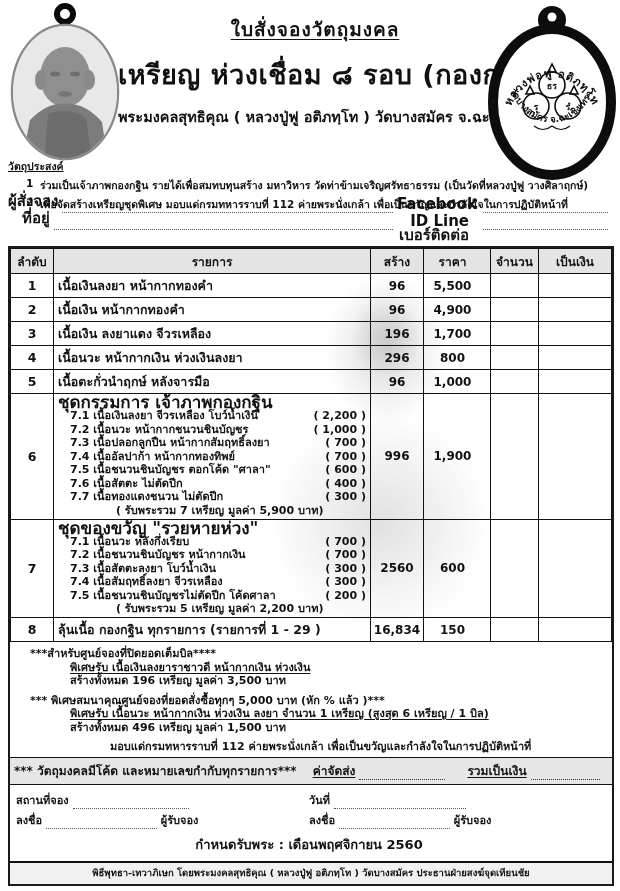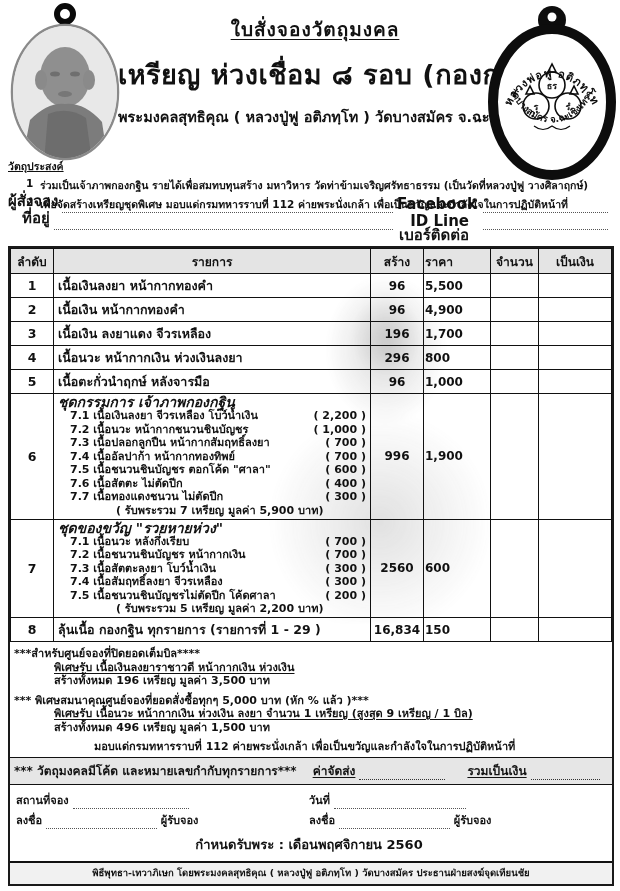--- a/index.html
+++ b/index.html
@@ -33,29 +33,29 @@
        radial-gradient(ellipse 150px 150px at 50% 72%, rgba(95,95,95,.34), rgba(95,95,95,0) 75%),
        radial-gradient(ellipse 50px 60px at 52% 20%, rgba(50,50,50,.25), rgba(50,50,50,0) 70%);
      filter:blur(1.5px);opacity:.55;}
   table.order{width:100%;border-collapse:collapse;position:relative;z-index:1;}
   table.order th{border:1px solid #111;background:rgba(226,226,226,.92);font-size:12px;font-weight:bold;height:22px;}
   table.order td{border:1px solid #111;vertical-align:middle;}
   .c-no{width:40px;text-align:center;font-size:12.5px;font-weight:bold;}
   .c-name{width:308px;padding:1px 4px;}
   .c-name.simple{font-size:12.5px;font-weight:bold;height:21px;}
   .c-made{width:50px;text-align:center;font-size:12px;font-weight:bold;}
-  .c-price{width:55px;text-align:left;padding-right:10px;font-size:12px;font-weight:bold;}
+  .c-price{width:55px;text-align:center;padding-right:10px;font-size:12px;font-weight:bold;}
   .c-qty{width:45px;}
   .c-amt{}
-  .grp-title{font-size:14px;font-weight:bold;line-height:14px;font-style:italic;}
+  .grp-title{font-size:17px;font-weight:bold;line-height:14px;}
   .grp-item{display:flex;justify-content:space-between;font-size:11px;font-weight:bold;line-height:13.5px;padding-left:12px;}
   .gi-paren{white-space:nowrap;}
   .grp-summary{font-size:11px;font-weight:bold;line-height:14px;padding-left:58px;}
   
-  .notes{position:relative;z-index:1;padding:5px 6px 3px 4px;font-size:11px;font-weight:bold;line-height:13.5px;}
+  .notes{position:relative;z-index:1;padding:5px 6px 3px 20px;font-size:11px;font-weight:bold;line-height:13.5px;}
   .n-ind{margin-left:40px;}
   .n-gap{height:6px;}
   .u{text-decoration:underline;text-underline-offset:2px;}
   
   .totalsrow{position:relative;z-index:1;display:flex;align-items:flex-end;background:#e6e6e6;
      border-top:1.5px solid #111;border-bottom:1.5px solid #111;padding:3px 8px 4px 4px;font-size:12px;font-weight:bold;}
   .totalsrow .dots{border-bottom:1.5px dotted #333;}
   .t-ship{margin-left:16px;}
   .t-shipdots{width:86px;flex:none;}
   .t-total{margin-left:18px;}
@@ -312,21 +312,21 @@
           </tr>
         </tbody>
     </table>
 
     <div class="notes">
       <div>***สำหรับศูนย์จองที่ปิดยอดเต็มบิล****</div>
       <div class="n-ind u">พิเศษรับ  เนื้อเงินลงยาราชาวดี  หน้ากากเงิน  ห่วงเงิน</div>
       <div class="n-ind">สร้างทั้งหมด      196  เหรียญ      มูลค่า   3,500 บาท</div>
       <div class="n-gap"></div>
       <div>***  พิเศษสมนาคุณศูนย์จองที่ยอดสั่งซื้อทุกๆ 5,000 บาท (หัก % แล้ว )***</div>
-      <div class="n-ind u">พิเศษรับ  เนื้อนวะ  หน้ากากเงิน  ห่วงเงิน  ลงยา  จำนวน 1 เหรียญ   (สูงสุด 9 เหรียญ / 1 บิล)</div>
+      <div class="n-ind u">พิเศษรับ  เนื้อนวะ  หน้ากากเงิน  ห่วงเงิน  ลงยา  จำนวน 1 เหรียญ   (สูงสุด 6 เหรียญ / 1 บิล)</div>
       <div class="n-ind">สร้างทั้งหมด      496  เหรียญ      มูลค่า   1,500  บาท</div>
       <div class="n-gap"></div>
       <div style="margin-left:80px">มอบแด่กรมทหารราบที่  112 ค่ายพระนั่งเกล้า เพื่อเป็นขวัญและกำลังใจในการปฏิบัติหน้าที่</div>
     </div>
 
     <div class="totalsrow">
       <span>*** วัตถุมงคลมีโค้ด และหมายเลขกำกับทุกรายการ***</span>
       <span class="u t-ship">ค่าจัดส่ง</span>
       <span class="dots t-shipdots"></span>
       <span class="u t-total">รวมเป็นเงิน</span>

